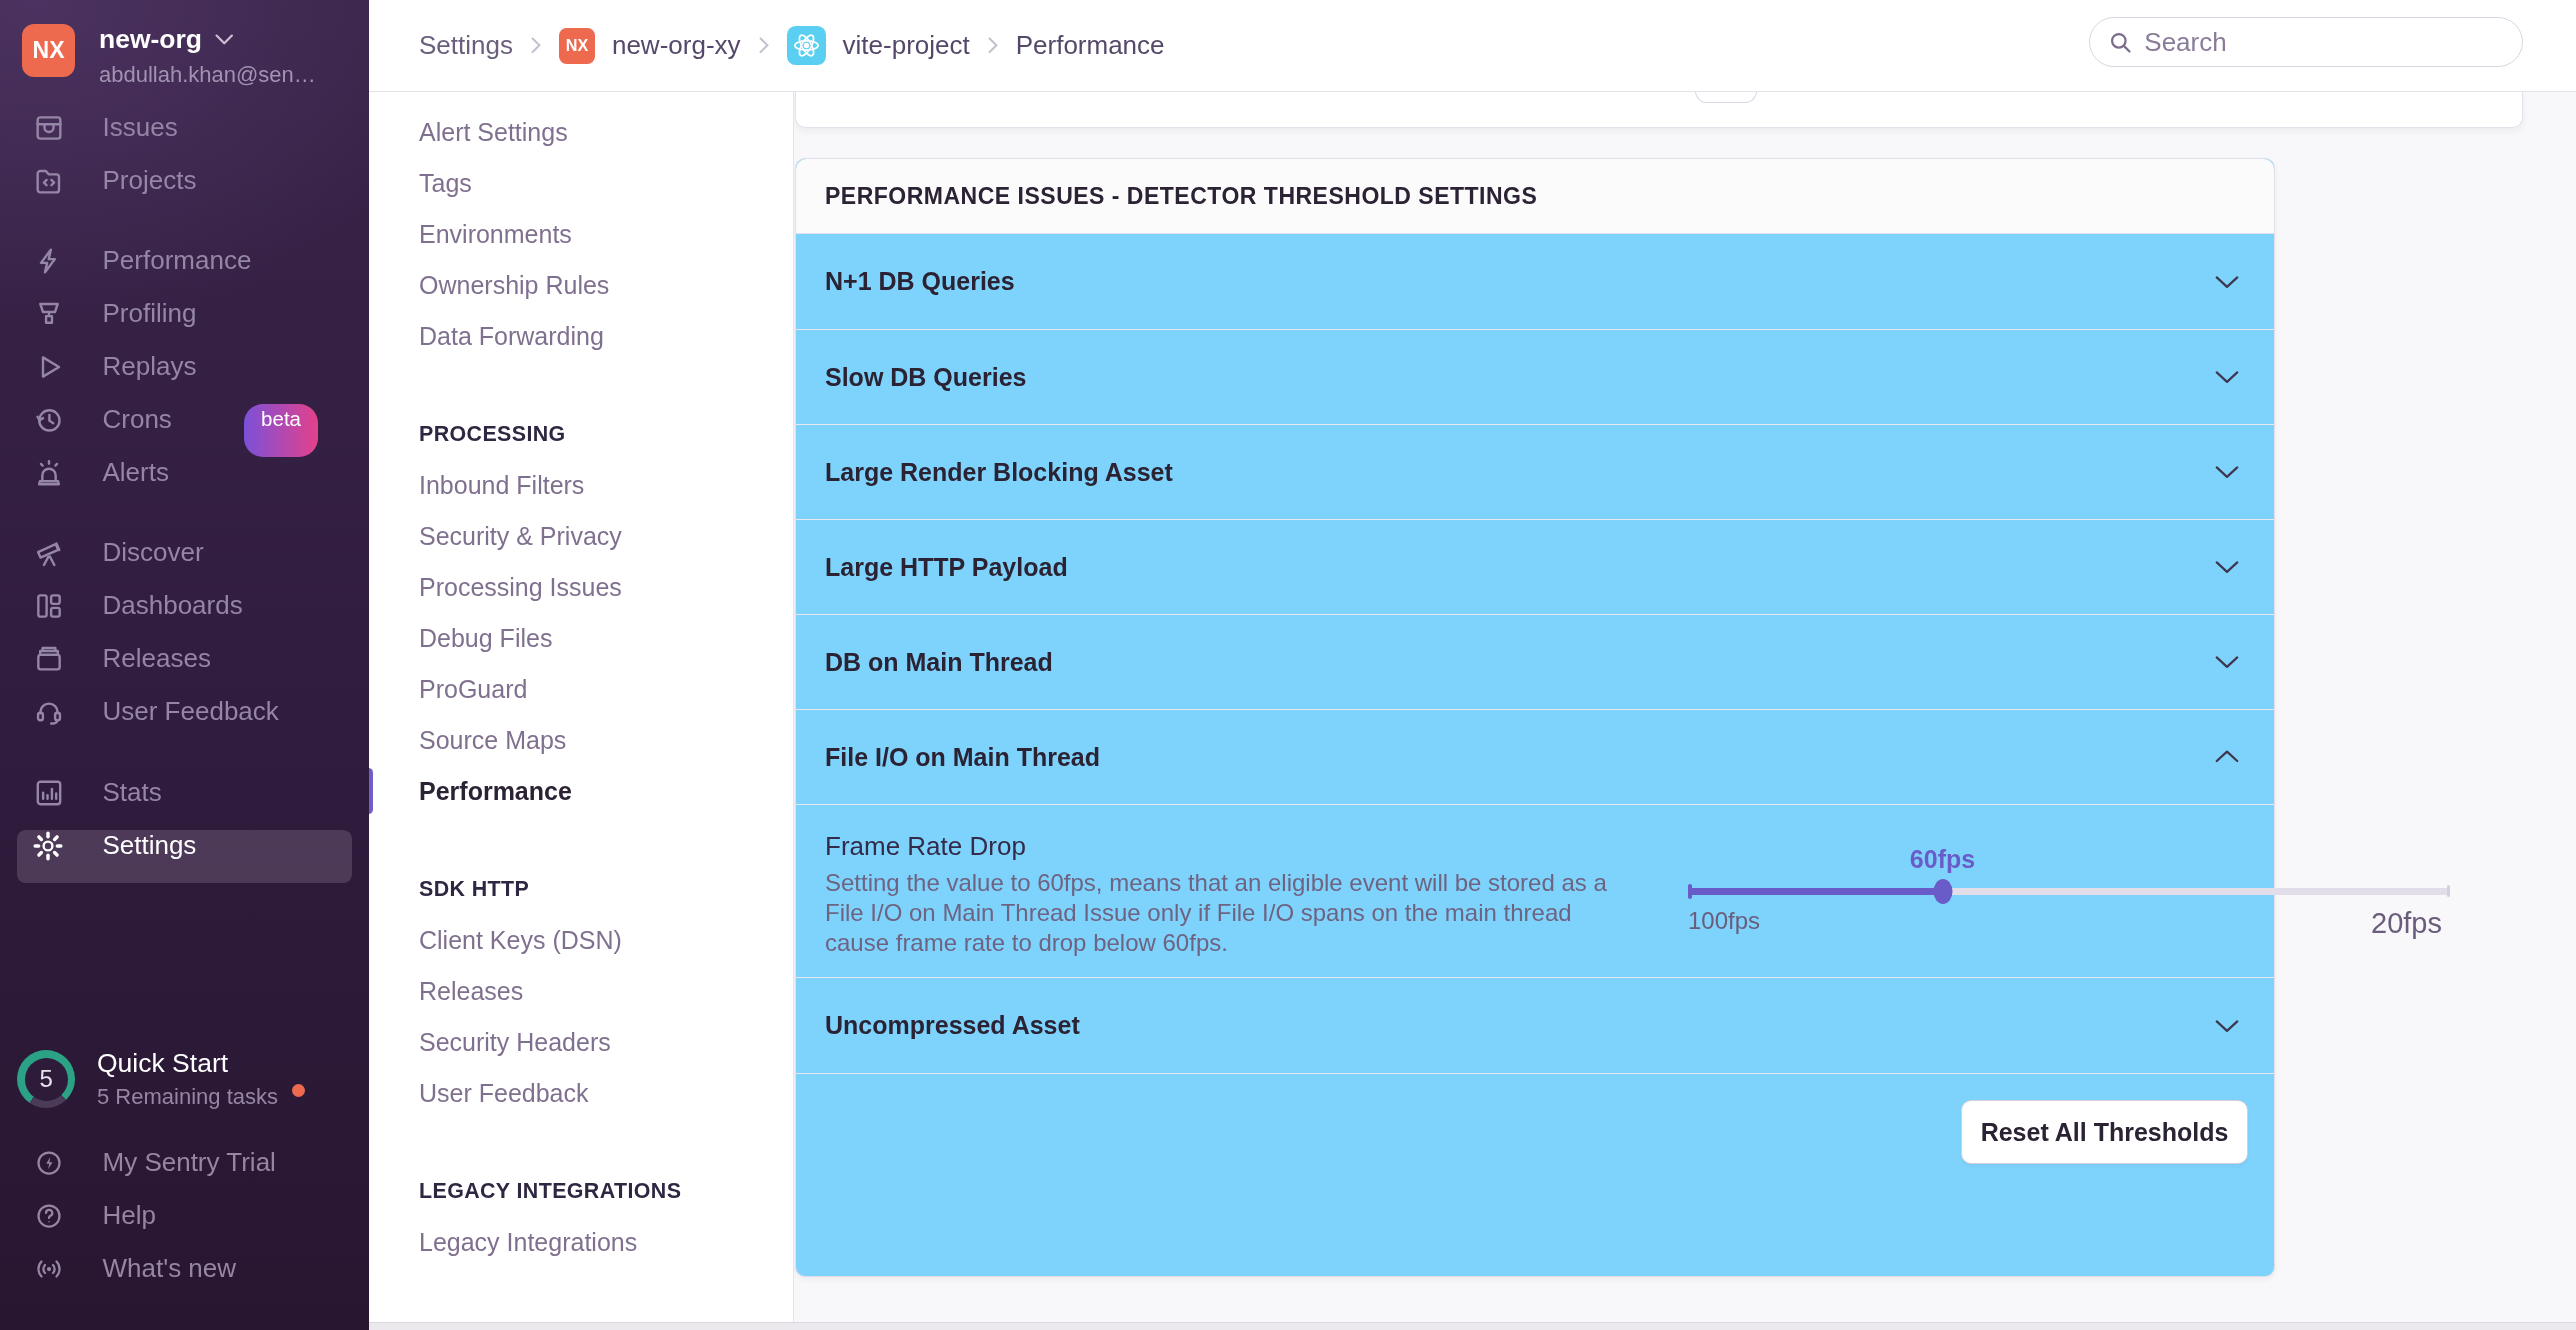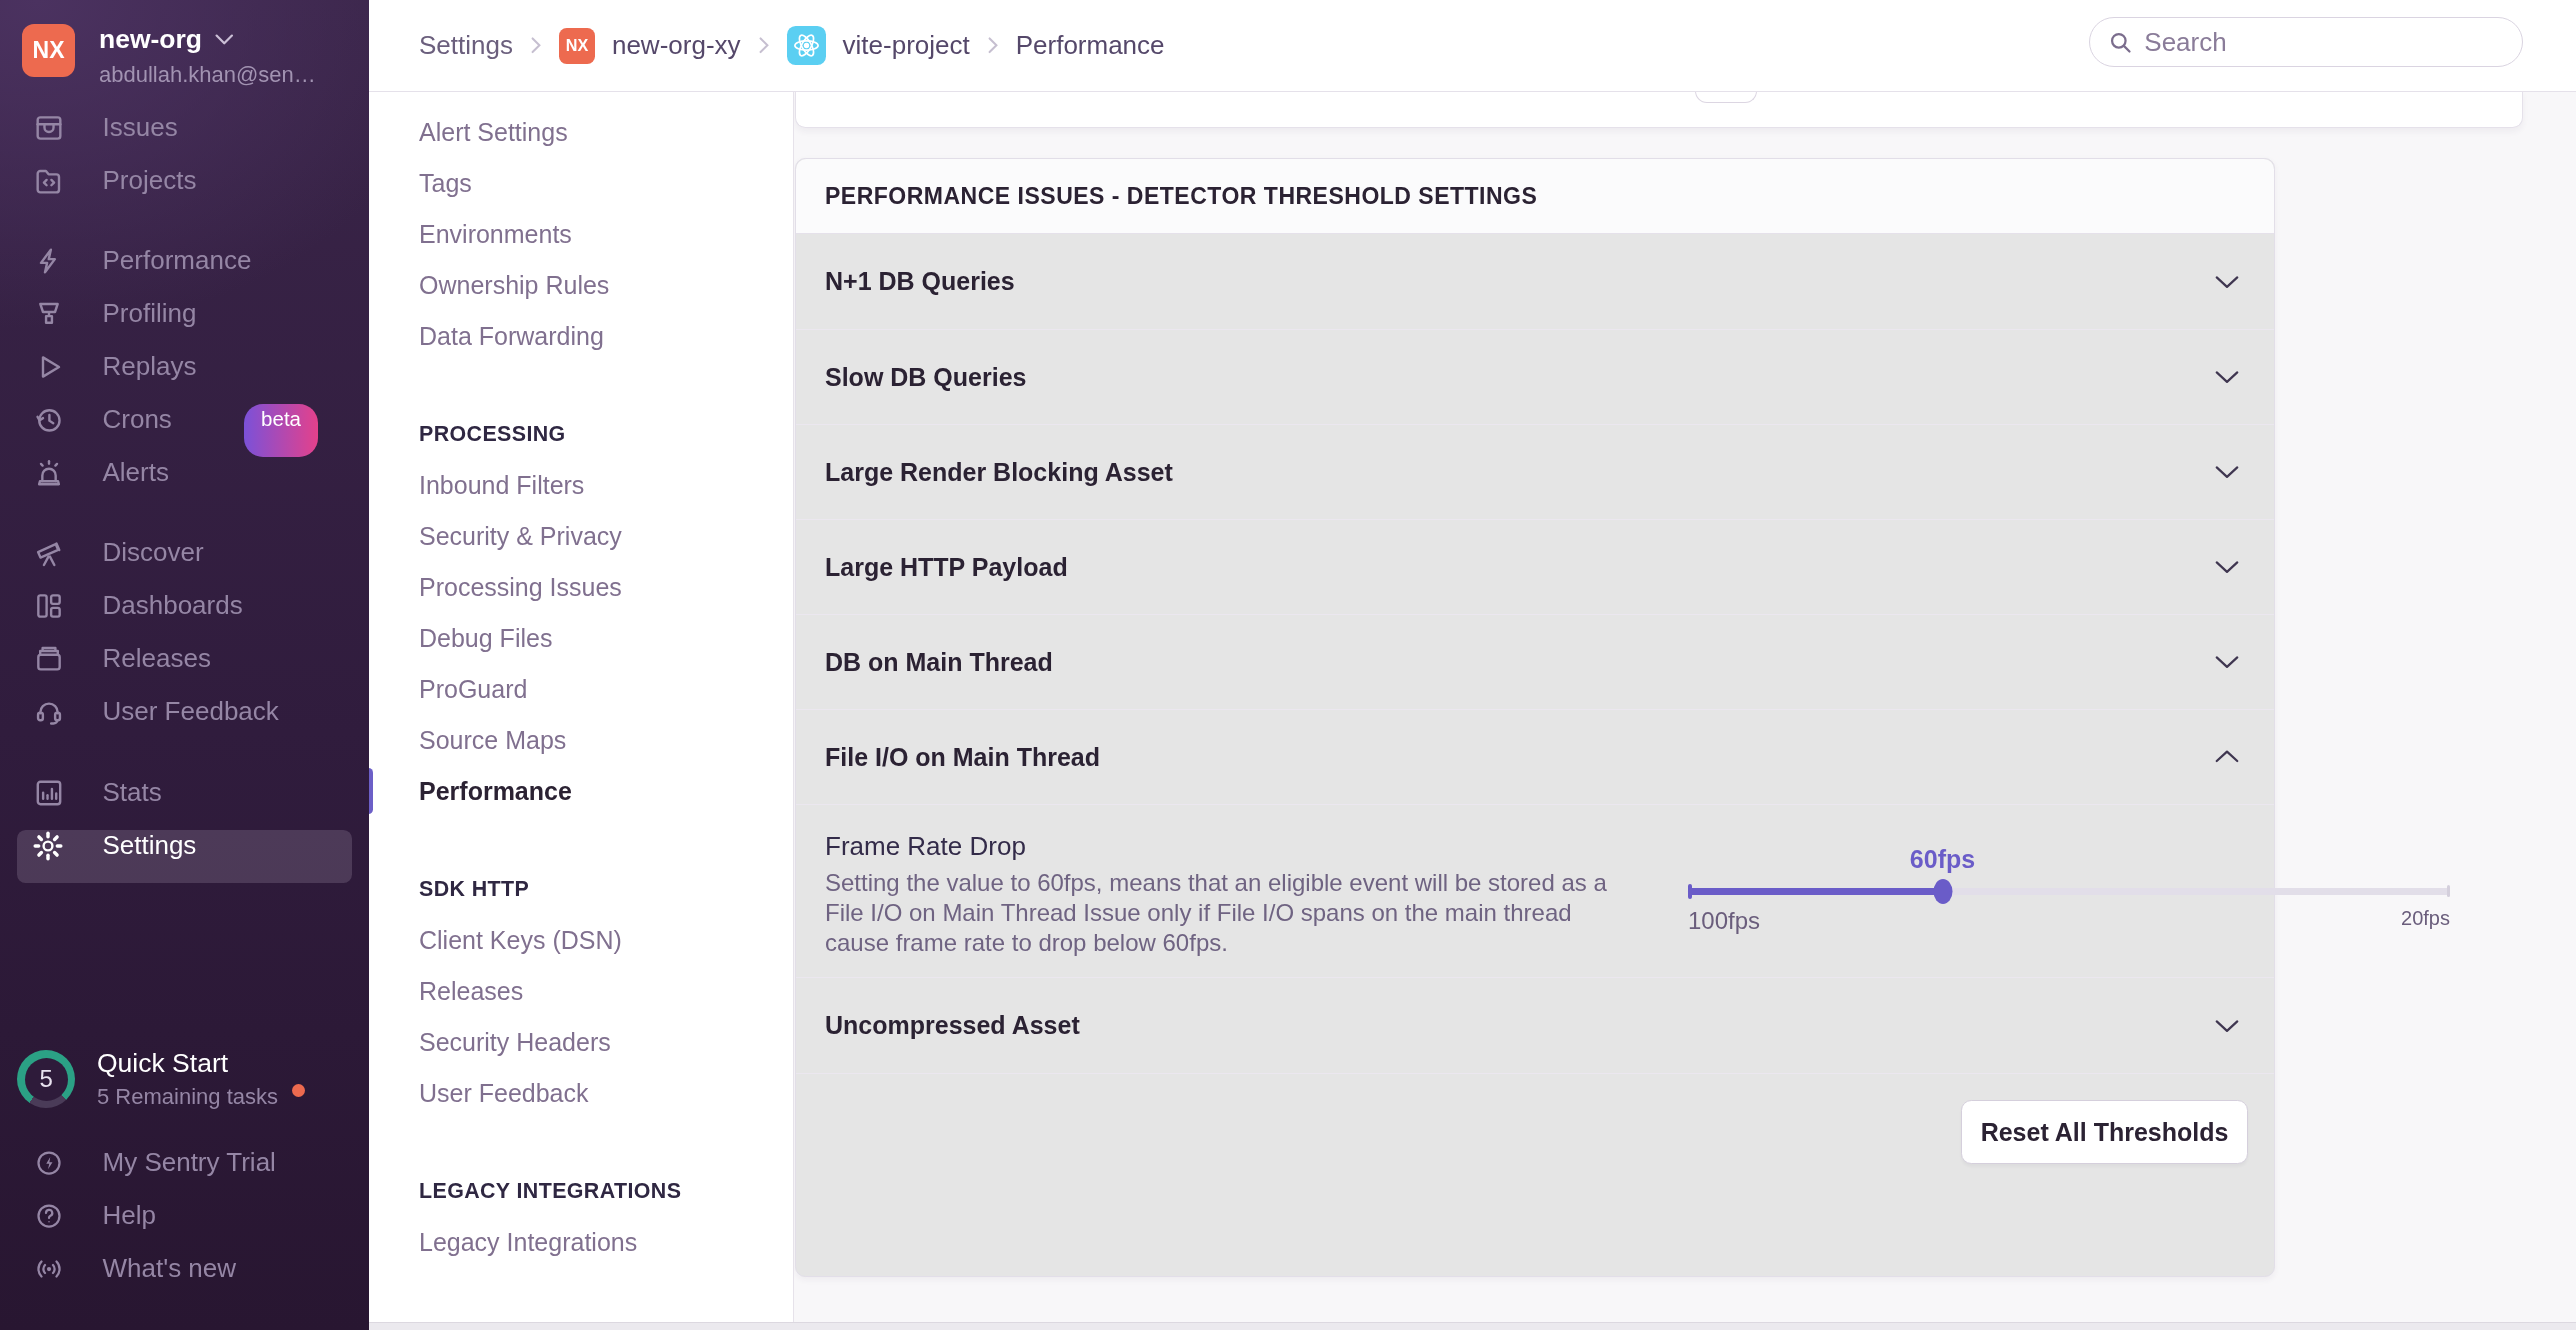--- a/index.html
+++ b/index.html
@@ -61,21 +61,21 @@
     font-size:21.4px; font-weight:bold; color:#2f2742; letter-spacing:0.4px; }
   .sn-indicator { position:absolute; left:-5.1px; top:2.6px; width:9.4px; height:46px; border-radius:5.1px; background:#6c5fc7; }
 
   
   .cutoff-panel { position:absolute; left:795px; top:92px; width:1728px; height:36px; background:#fff;
     border:1.7px solid #e5e1ea; border-top:none; border-radius:0 0 10.3px 10.3px;
     box-shadow:0 3.4px 6.8px rgba(60,45,85,0.05); z-index:5; }
   .notch { position:absolute; left:899px; top:-1.7px; width:62px; height:13px; background:#fff;
     border:1.7px solid #dcd6e2; border-top:none; border-radius:0 0 12px 12px; }
 
-  .panel { position:absolute; left:795px; top:158px; width:1480px; height:1119px; background:#e5e5e5;
+  .panel { position:absolute; left:795px; top:158px; width:1480px; height:1119px; background:#7dd3fc;
     border:1.7px solid #e2dee8; border-radius:10.3px; box-shadow:0 2.6px 6.8px rgba(60,45,85,0.05); z-index:5; }
   .panel-header { height:75px; background:#fbfbfc; border-bottom:1.7px solid #e5e1ea; border-radius:10.3px 10.3px 0 0;
     display:flex; align-items:center; padding:0 29px; font-size:23px; font-weight:bold; color:#2b2233;
     letter-spacing:0.5px; }
   .acc-row { height:95px; display:flex; align-items:center; justify-content:space-between;
     padding:0 34px 0 29px; cursor:pointer; }
   .acc-row + .acc-row, .expanded-box, .row-after { border-top:1.7px solid #ebe7ef; }
   .acc-row .rlabel { font-size:25px; font-weight:bold; color:#2b2233; }
   .row-after { height:96px; }
   .chev { width:26px; height:15.4px; }
@@ -85,21 +85,21 @@
   .fr-desc { position:absolute; left:29px; top:63px; width:812px; font-size:24px; line-height:30px; color:#6f6382; }
   .slider-wrap { position:absolute; left:892px; top:40px; width:762px; height:103px; }
   .sl-value { position:absolute; top:0; transform:translateX(-50%); font-size:25px; font-weight:bold; color:#6a5cc8; white-space:nowrap; }
   .sl-track { position:absolute; top:43px; left:0; width:100%; height:6.8px; border-radius:3.4px; background:#e2dee9; cursor:pointer; }
   .sl-fill { position:absolute; left:0; top:0; height:6.8px; border-radius:3.4px 0 0 3.4px; background:#6a5cc8; }
   .sl-fill::before { content:""; position:absolute; left:0; top:-4.3px; width:4.3px; height:15.4px; background:#6a5cc8; border-radius:2.6px; }
   .sl-track::after { content:""; position:absolute; right:0; top:-2.6px; width:3.4px; height:12px; background:#d4cfdc; border-radius:1.7px; }
   .sl-thumb { position:absolute; top:-9.4px; transform:translateX(-50%); width:19px; height:25px;
     border-radius:50%; background:#6a5cc8; cursor:grab; }
   .sl-min { position:absolute; left:0; top:62px; font-size:24px; color:#6a5d7c; }
-  .sl-max { position:absolute; right:0; top:62px; font-size:20px; color:#6a5d7c; }
+  .sl-max { position:absolute; right:8px; top:62px; font-size:29px; color:#6a5d7c; }
 
   .panel-footer { height:109px; position:relative; border-top:1.7px solid #ebe7ef; }
   .reset-btn { position:absolute; right:26px; top:26px; width:287px; height:64px; background:#fff;
     border:1.7px solid #d5cfdc; border-radius:10.3px; font-size:25px; font-weight:bold; color:#2b2233;
     font-family:inherit; cursor:pointer; box-shadow:0 2.6px 2.6px rgba(60,45,85,0.04); }
 
   .bottom-strip { position:absolute; left:369px; top:1322px; width:2207px; height:8.6px;
     background:#ebe9ee; border-top:1.7px solid #dcd8e0; z-index:25; }
 
   svg { display:block; }

